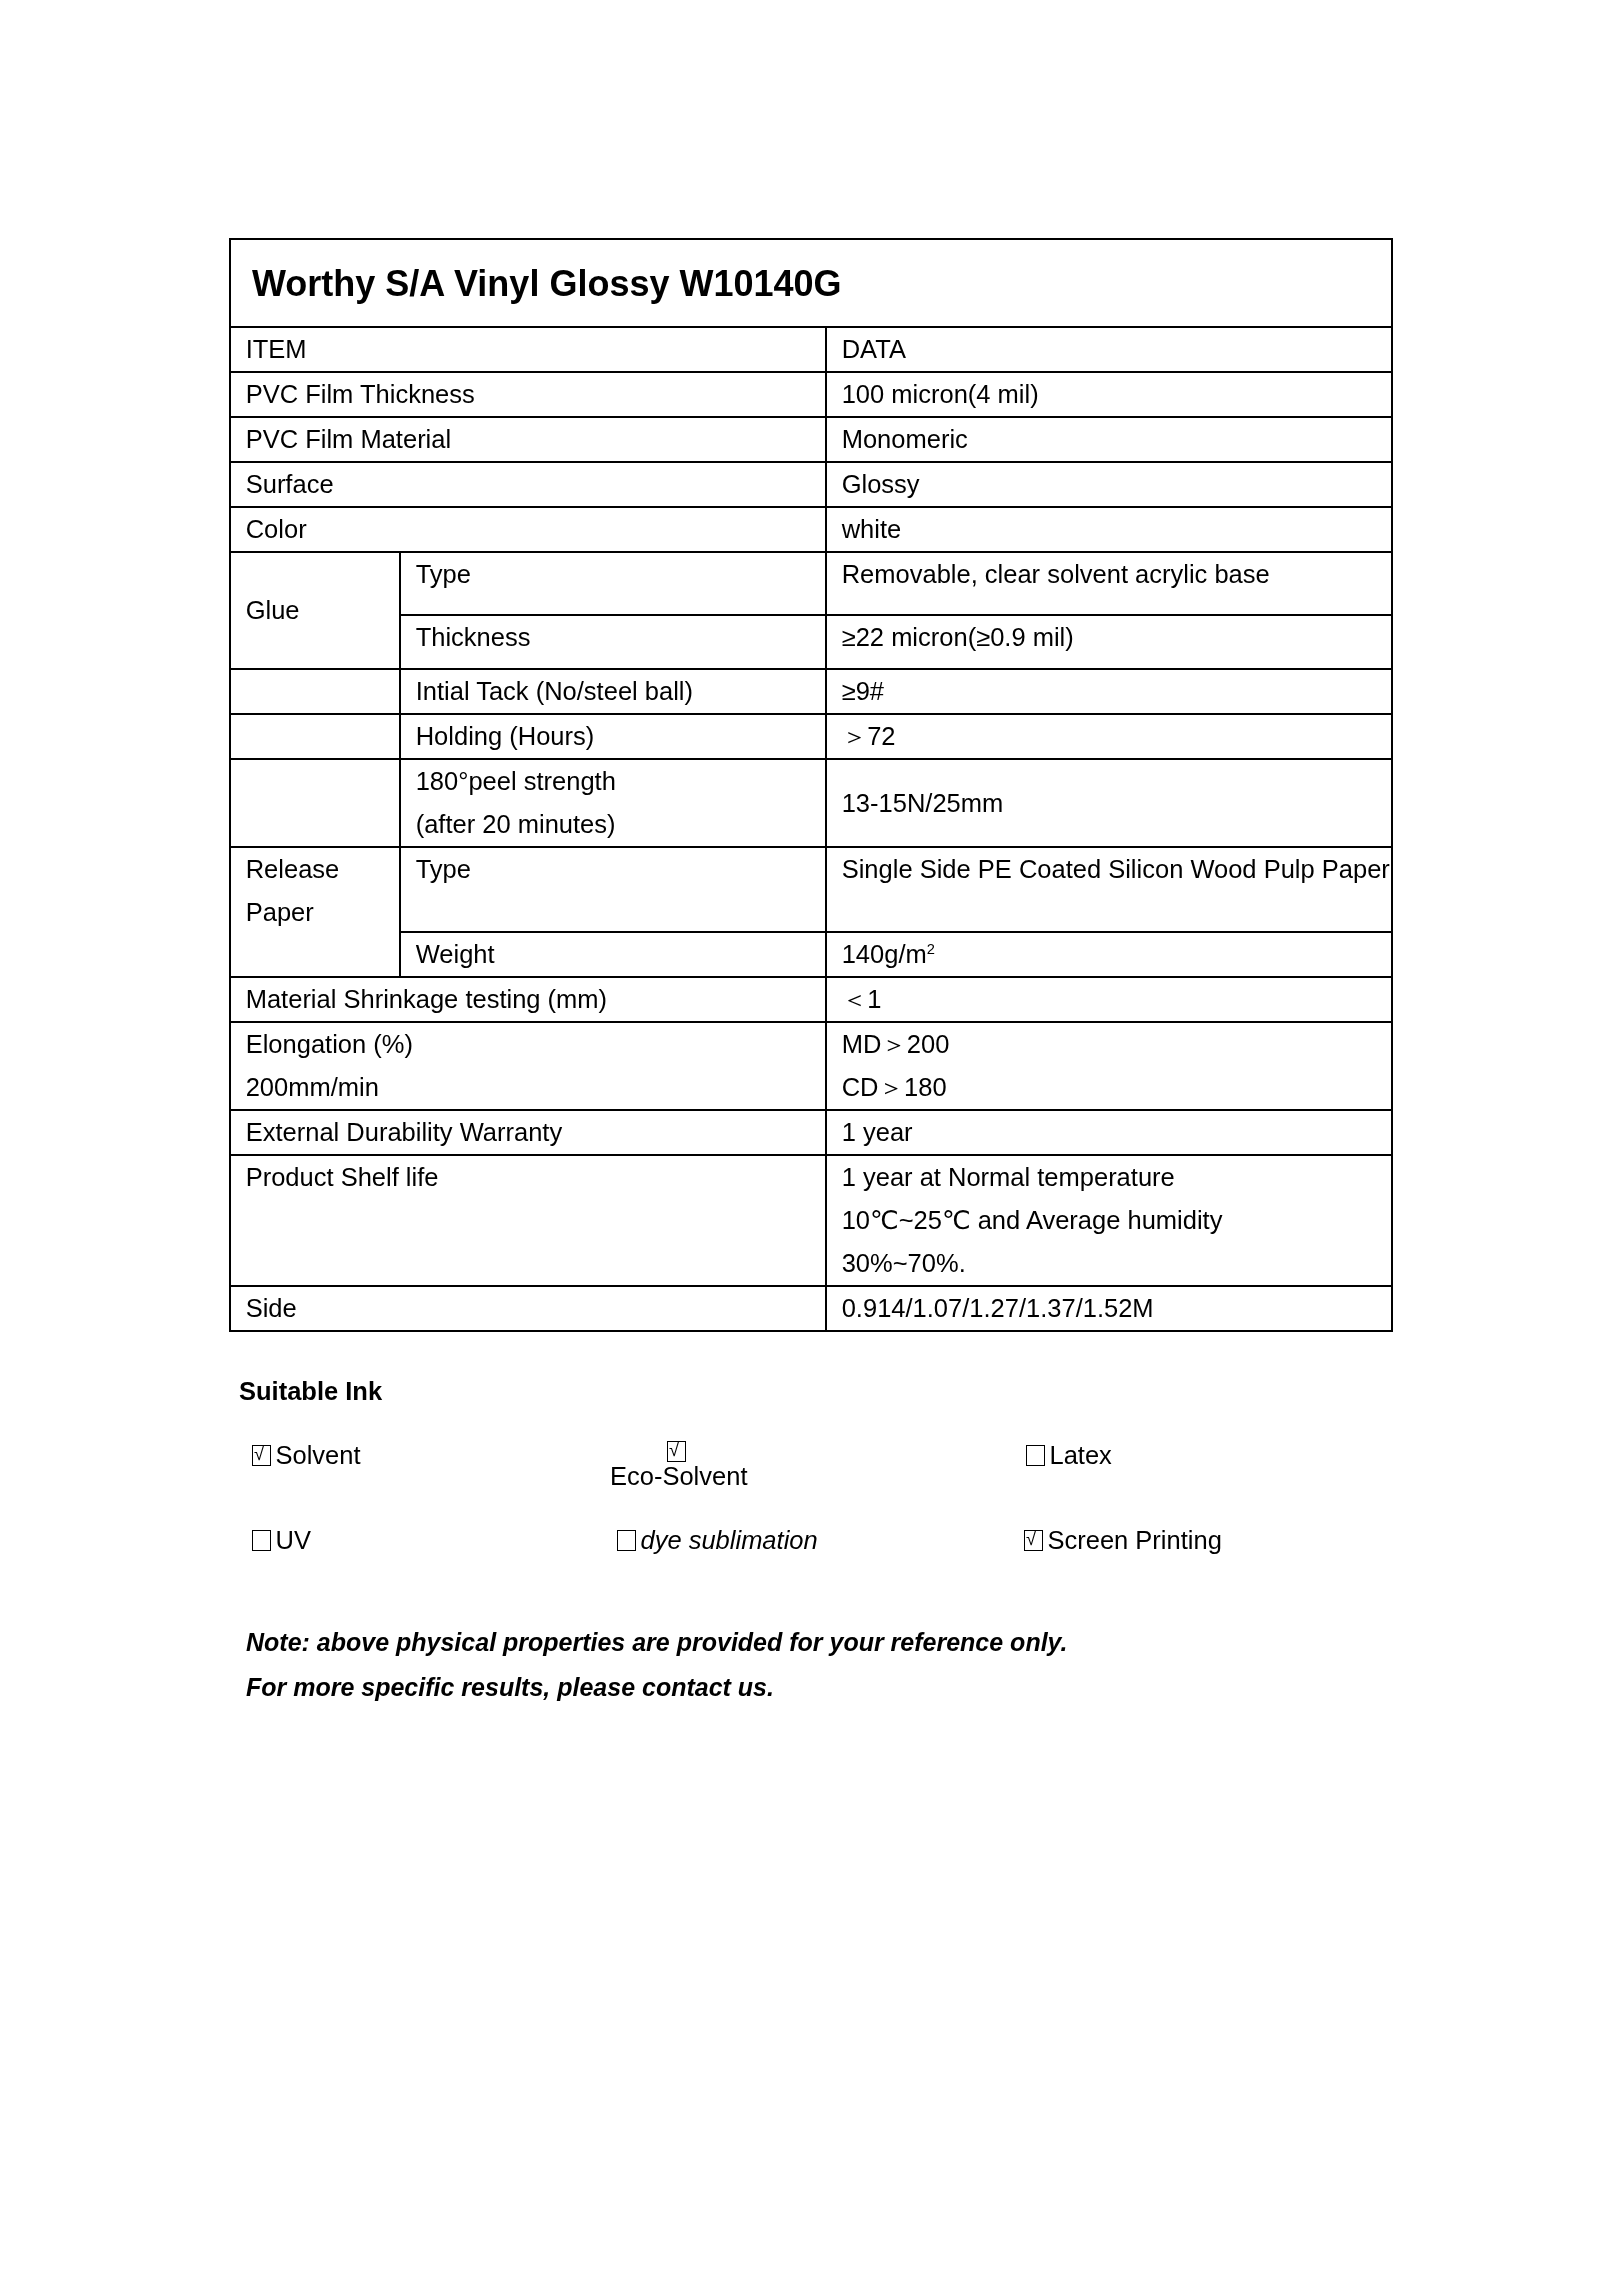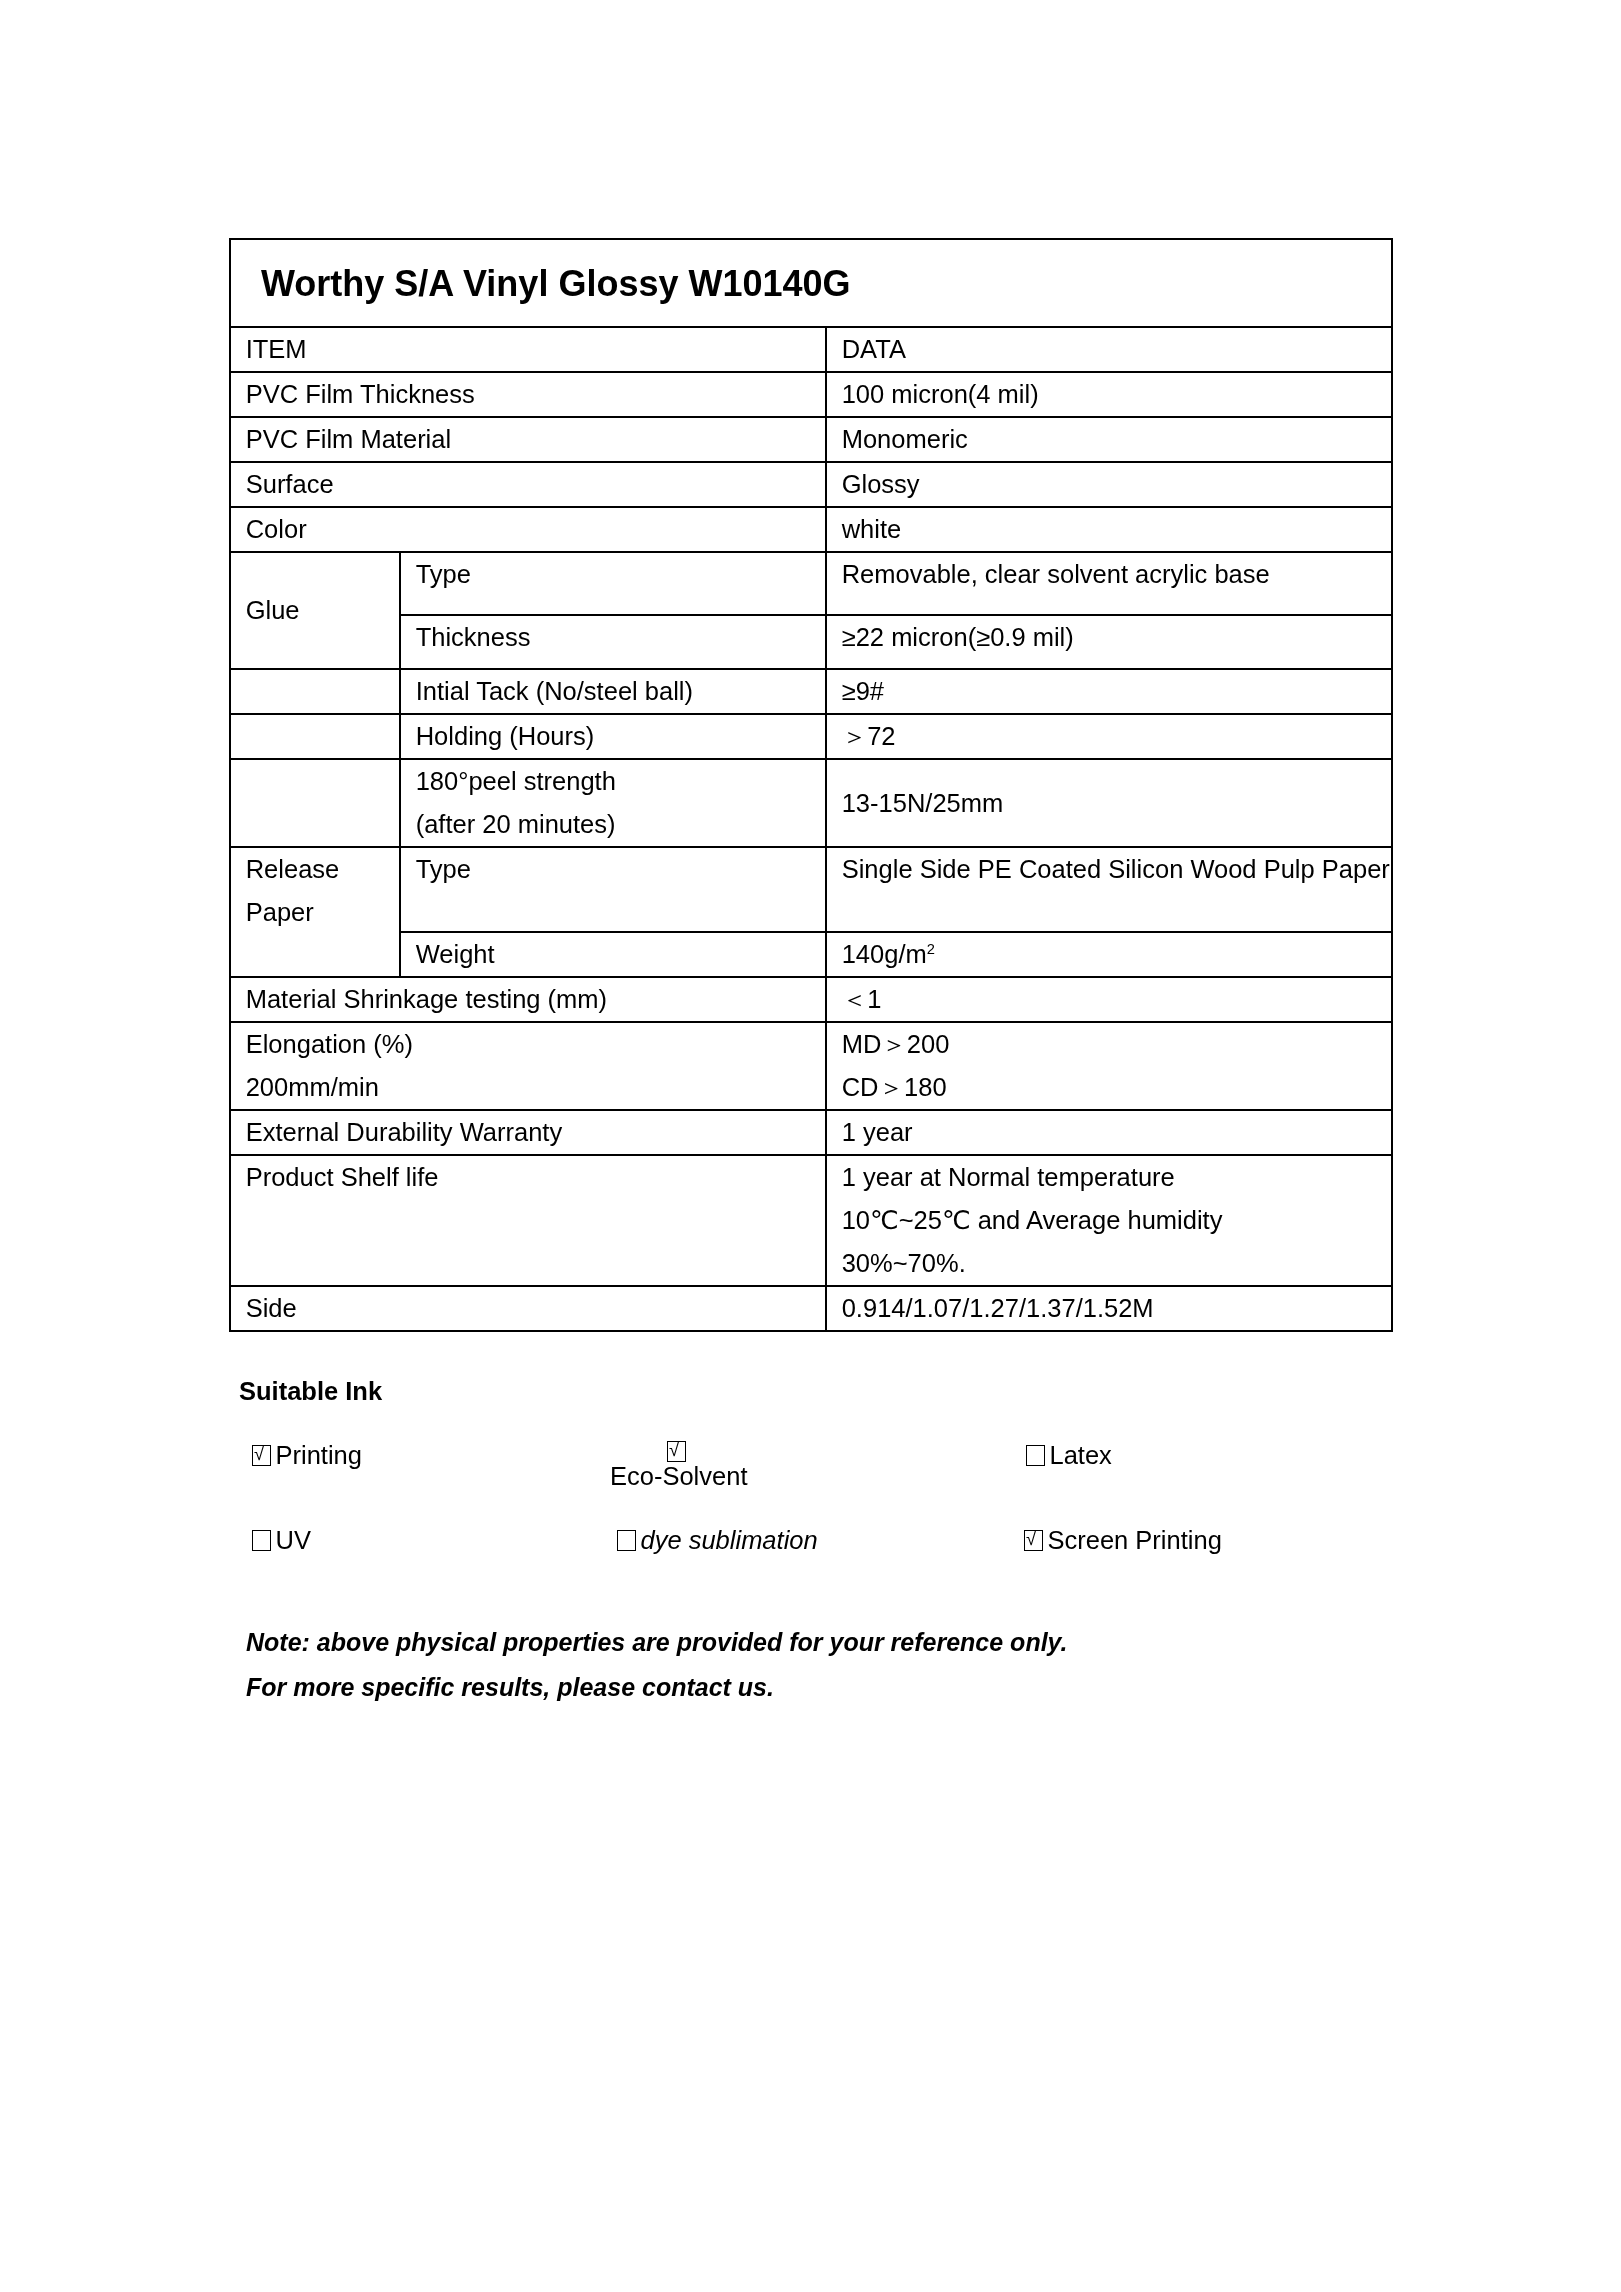--- a/index.html
+++ b/index.html
@@ -5,21 +5,21 @@
   html, body { margin: 0; padding: 0; background: #ffffff; }
   body { width: 1621px; height: 2293px; position: relative; overflow: hidden;
          font-family: "Liberation Sans", "DejaVu Sans", sans-serif; color: #000; }
   .abs { position: absolute; }
   #spec-table { position: absolute; left: 229px; top: 238px; width: 1161px;
                 border-collapse: collapse; table-layout: fixed; }
   #spec-table td { border: 2px solid #000; padding: 0 0 0 14.7px; vertical-align: top;
                    font-size: 25.5px; line-height: 43px; white-space: nowrap; overflow: hidden; }
   #spec-table td.wrap { white-space: normal; }
   #spec-table td.mid { vertical-align: middle; }
-  #spec-table td.title { font-weight: bold; font-size: 36px; vertical-align: middle; padding-left: 30px; }
+  #spec-table td.title { font-weight: bold; font-size: 36px; vertical-align: middle; padding-left: 21px; }
   .c1 { width: 170px; } .c2 { width: 426px; } .c3 { width: 566px; }
   sup { font-size: 14.7px; line-height: 0; }
   .section-title { left: 239px; top: 1377px; font-weight: bold; font-size: 25.5px; }
   .ink-item { font-size: 25.5px; line-height: 29px; display: flex; align-items: center; }
   .cb { display: inline-block; width: 18.6px; height: 20.6px; border: 1.5px solid #000; margin-right: 4.9px;
         position: relative; box-sizing: border-box; }
   .cb.checked::after { content: "\221A"; position: absolute; left: 1px; top: -3.9px; font-size: 18.6px; line-height: 23.5px; }
   .note { left: 246px; font-style: italic; font-weight: bold; font-size: 25px; white-space: nowrap; }
 </style>
 </head>
@@ -124,21 +124,21 @@
     <td colspan="2">Side</td>
     <td>0.914/1.07/1.27/1.37/1.52M</td>
   </tr>
 </tbody>
   </table>
 
 <div class="abs section-title">Suitable Ink</div>
 
 <div class="abs ink-item" style="left:252px; top:1441px;">
   <span class="cb checked"></span>
-    <span>Printing</span>
+    <span>Solvent</span>
 </div>
 <div class="abs ink-item" style="left:610px; top:1441px;flex-direction:column;">
   <span class="cb checked"></span>
     <span>Eco-Solvent</span>
 </div>
 <div class="abs ink-item" style="left:1026px; top:1441px;">
   <span class="cb"></span>
     <span>Latex</span>
 </div>
 <div class="abs ink-item" style="left:252px; top:1526px;">

